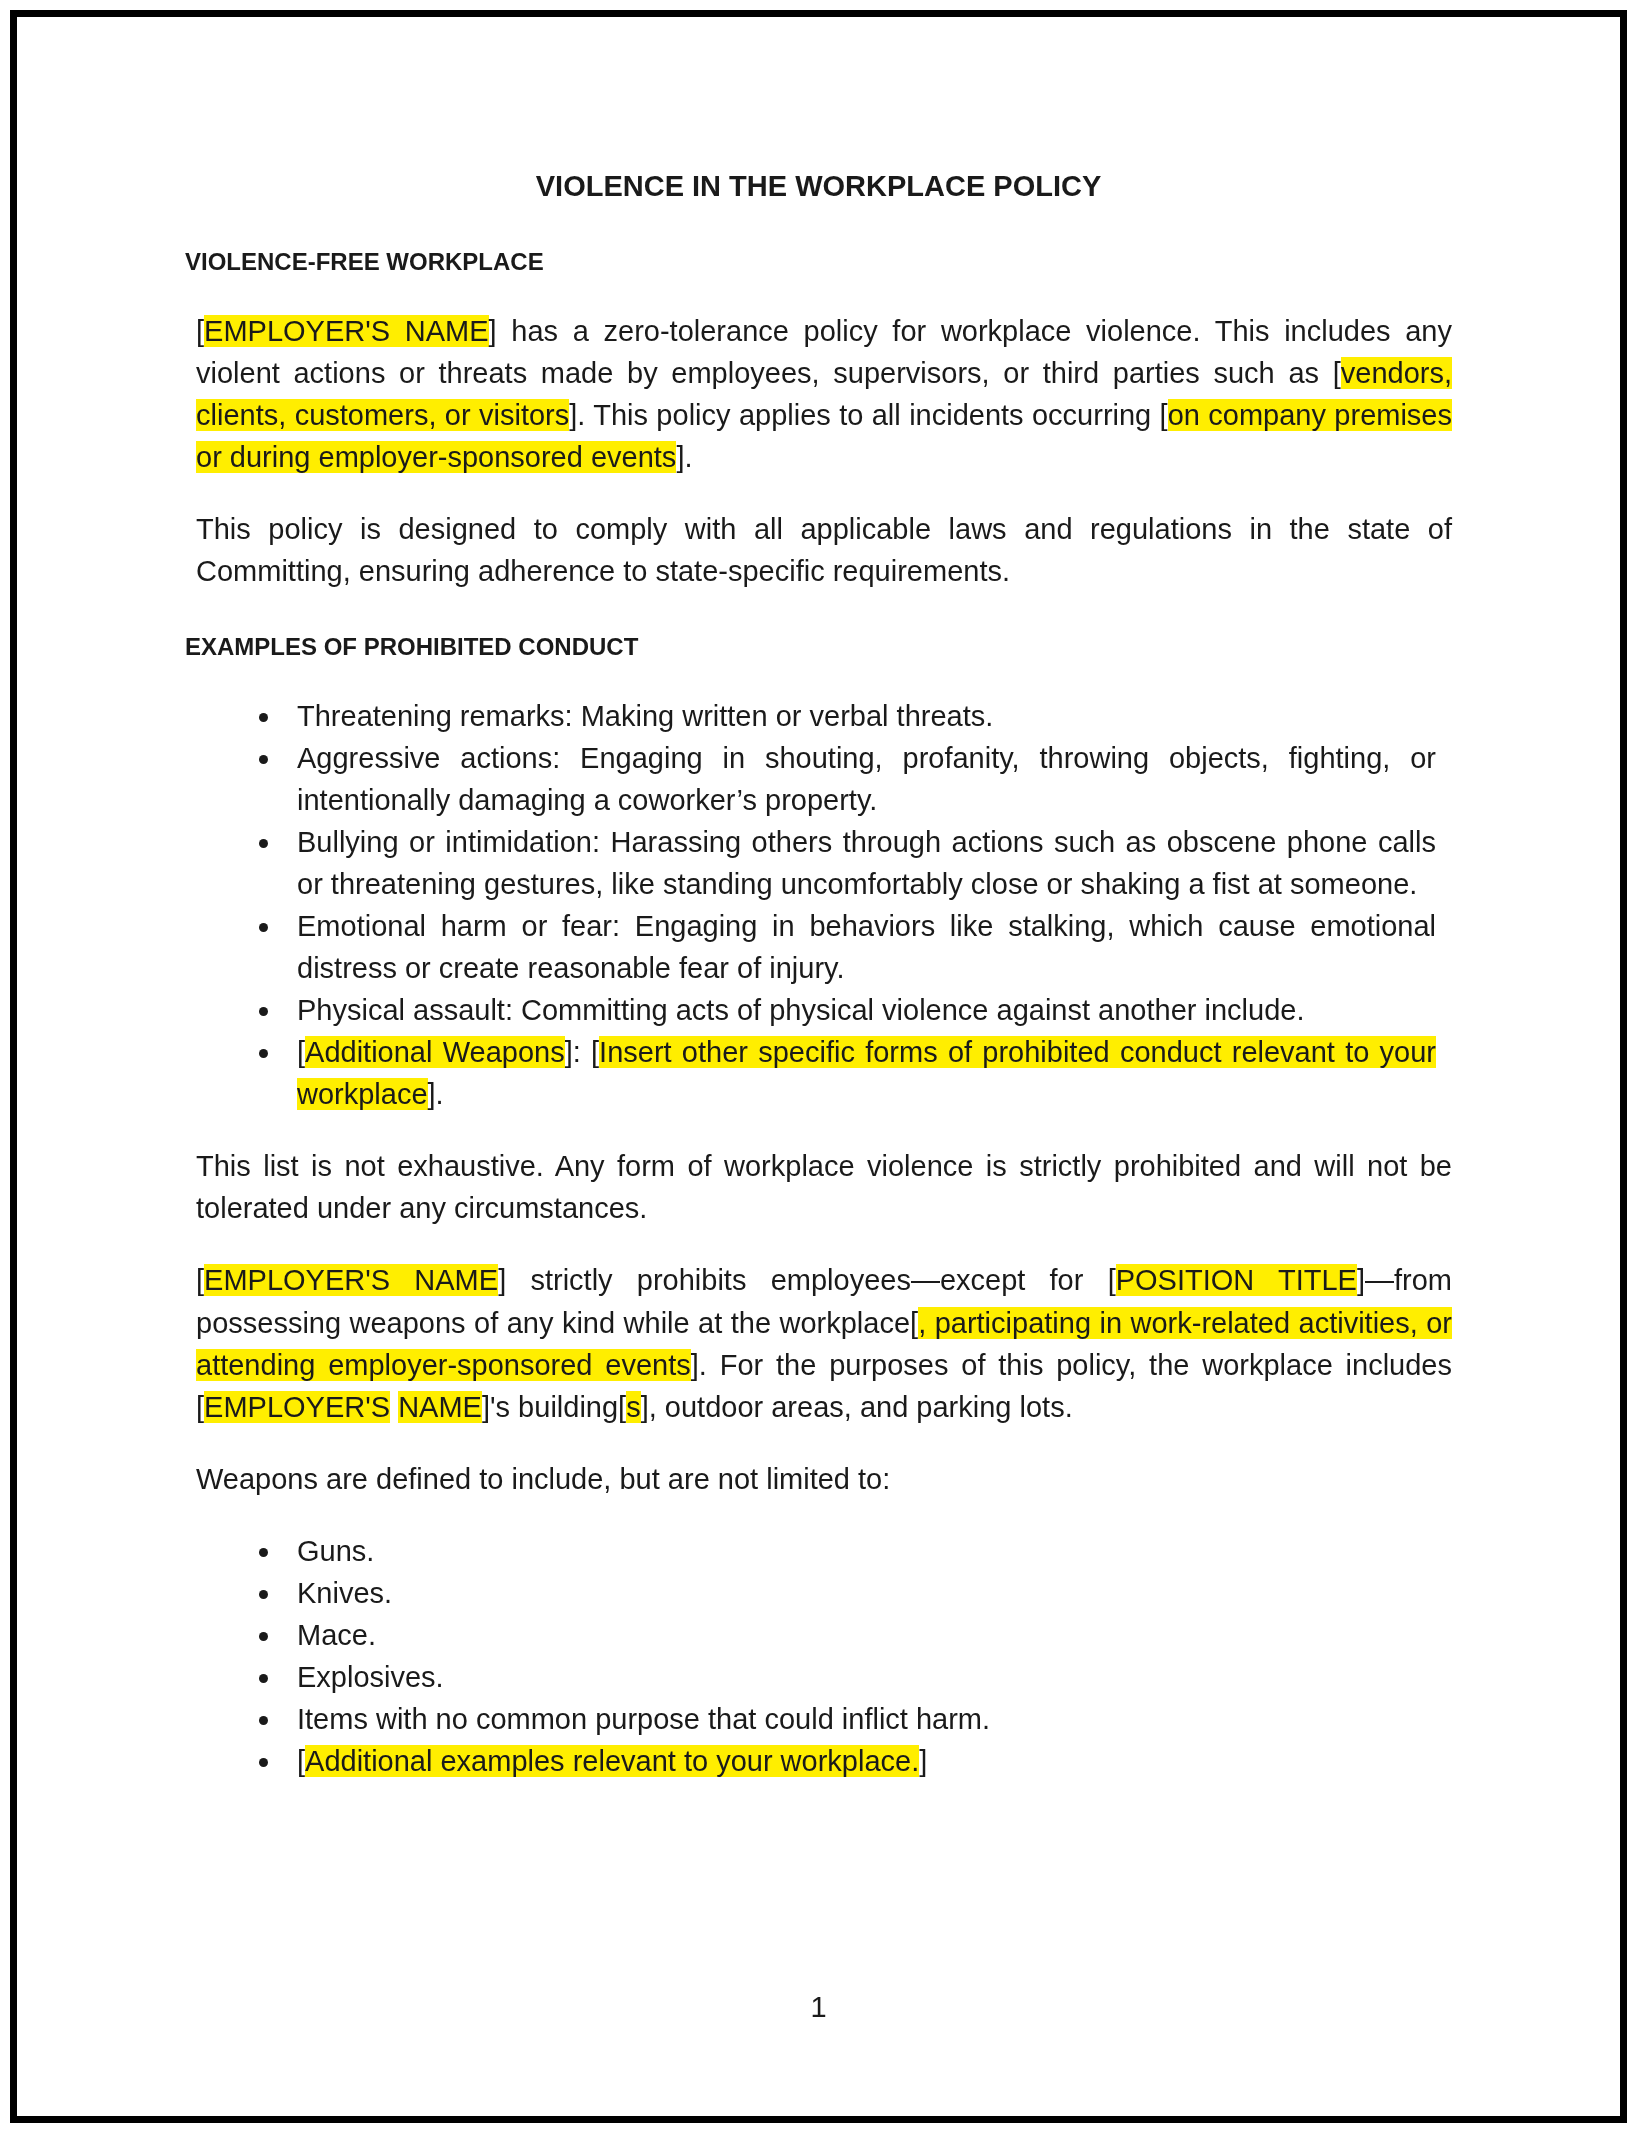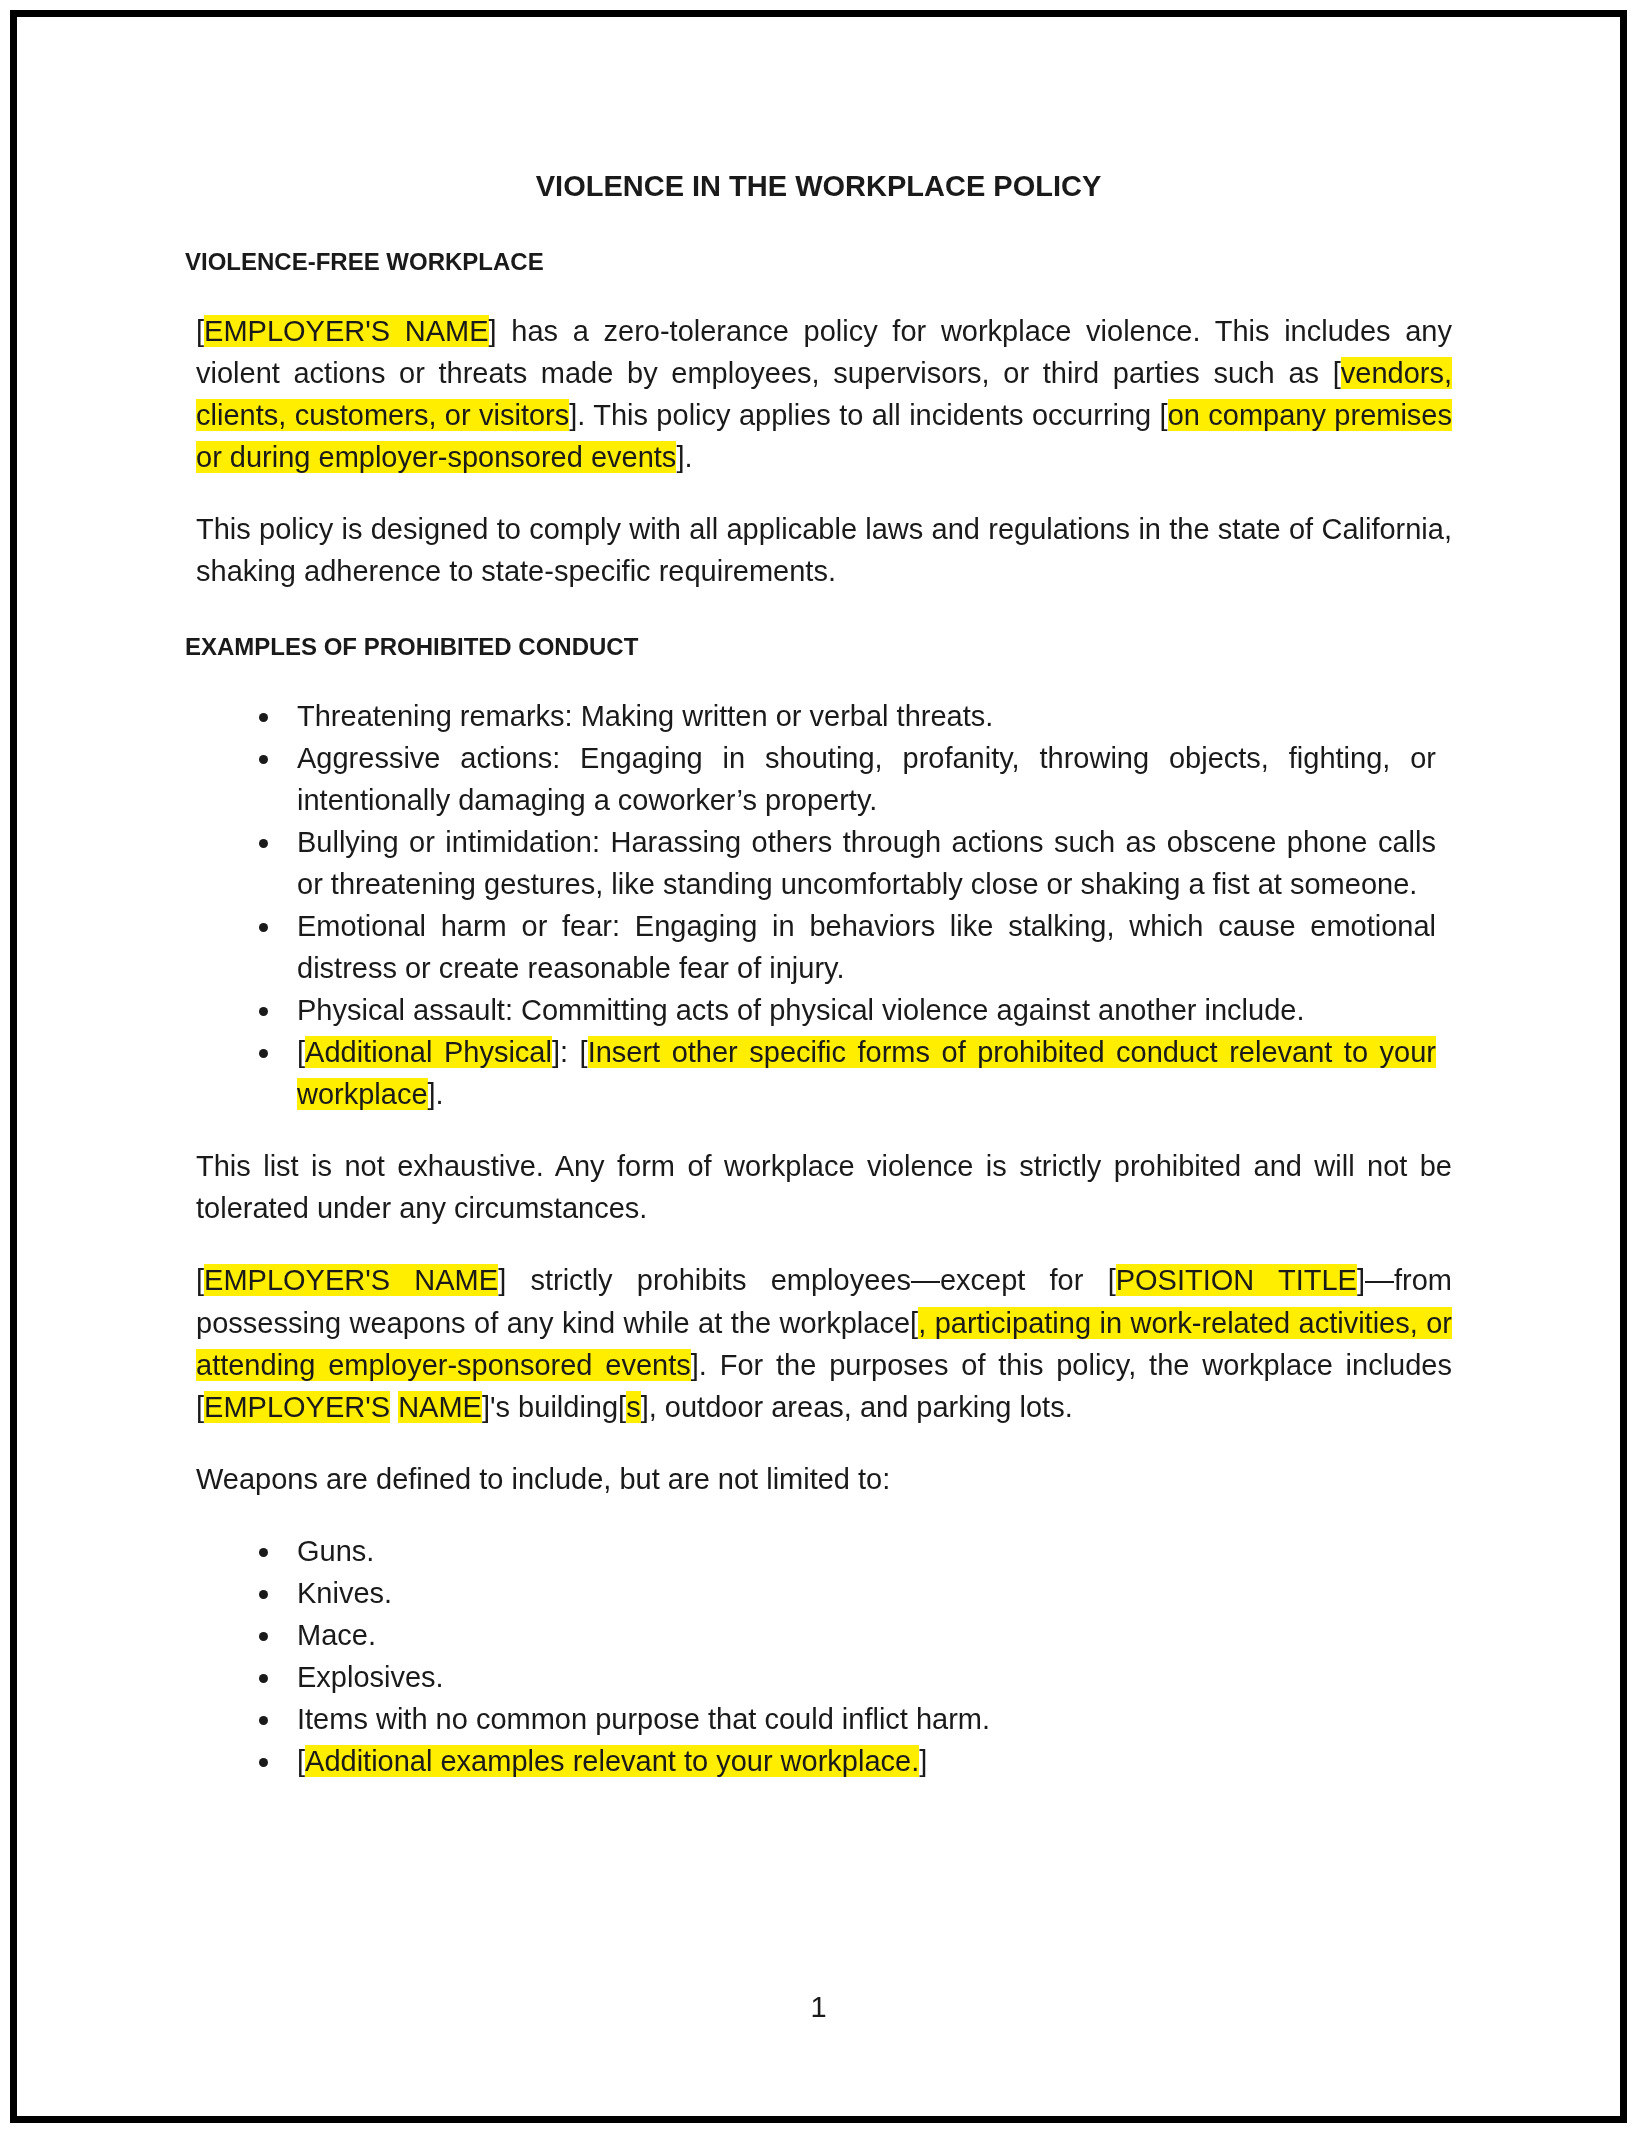--- a/index.html
+++ b/index.html
@@ -54,30 +54,30 @@
 </head>
 <body>
 
 <div class="page">
   <main class="content">
 
     <p class="title">VIOLENCE IN THE WORKPLACE POLICY</p>
 
     <h2 class="heading">VIOLENCE-FREE WORKPLACE</h2>
     <p class="para"><span>[</span><span class="hl">EMPLOYER'S NAME</span><span>] has a zero-tolerance policy for workplace violence. This includes any violent actions or threats made by employees, supervisors, or third parties such as [</span><span class="hl">vendors, clients, customers, or visitors</span><span>]. This policy applies to all incidents occurring [</span><span class="hl">on company premises or during employer-sponsored events</span><span>].</span></p>
-    <p class="para"><span>This policy is designed to comply with all applicable laws and regulations in the state of California, shaking adherence to state-specific requirements.</span></p>
+    <p class="para"><span>This policy is designed to comply with all applicable laws and regulations in the state of Committing, ensuring adherence to state-specific requirements.</span></p>
 
     <h2 class="heading">EXAMPLES OF PROHIBITED CONDUCT</h2>
     <ul class="bullets">
       <li><span>Threatening remarks: Making written or verbal threats.</span></li>
       <li><span>Aggressive actions: Engaging in shouting, profanity, throwing objects, fighting, or intentionally damaging a coworker’s property.</span></li>
       <li><span>Bullying or intimidation: Harassing others through actions such as obscene phone calls or threatening gestures, like standing uncomfortably close or shaking a fist at someone.</span></li>
       <li><span>Emotional harm or fear: Engaging in behaviors like stalking, which cause emotional distress or create reasonable fear of injury.</span></li>
       <li><span>Physical assault: Committing acts of physical violence against another include.</span></li>
-      <li><span>[</span><span class="hl">Additional Physical</span><span>]: [</span><span class="hl">Insert other specific forms of prohibited conduct relevant to your workplace</span><span>].</span></li>
+      <li><span>[</span><span class="hl">Additional Weapons</span><span>]: [</span><span class="hl">Insert other specific forms of prohibited conduct relevant to your workplace</span><span>].</span></li>
     </ul>
     <p class="para"><span>This list is not exhaustive. Any form of workplace violence is strictly prohibited and will not be tolerated under any circumstances.</span></p>
 
     <p class="para"><span>[</span><span class="hl">EMPLOYER'S NAME</span><span>] strictly prohibits employees—except for [</span><span class="hl">POSITION TITLE</span><span>]—from possessing weapons of any kind while at the workplace[</span><span class="hl">, participating in work-related activities, or attending employer-sponsored events</span><span>]. For the purposes of this policy, the workplace includes [</span><span class="hl">EMPLOYER'S</span><span> </span><span class="hl">NAME</span><span>]'s building[</span><span class="hl">s</span><span>], outdoor areas, and parking lots.</span></p>
     <p class="para"><span>Weapons are defined to include, but are not limited to:</span></p>
     <ul class="bullets">
       <li><span>Guns.</span></li>
       <li><span>Knives.</span></li>
       <li><span>Mace.</span></li>
       <li><span>Explosives.</span></li>

